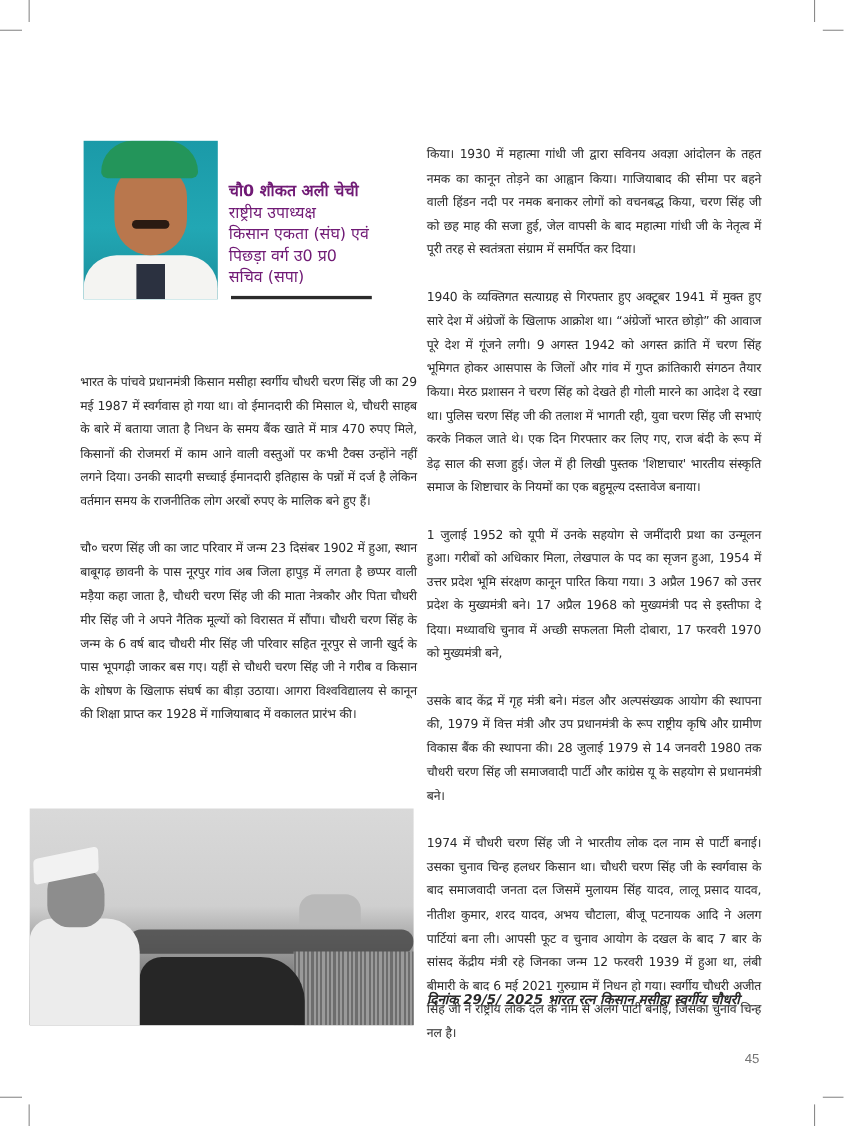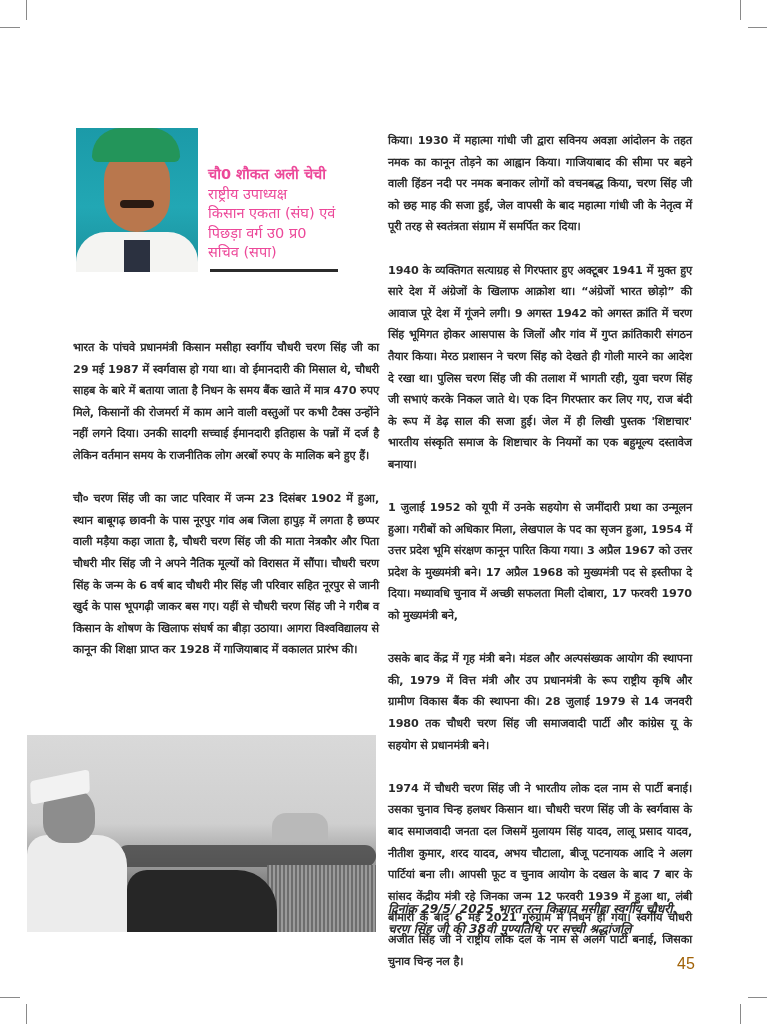--- a/index.html
+++ b/index.html
@@ -4,21 +4,21 @@
   <style>
     html, body { margin: 0; padding: 0; }
     body {
       width: 767px; height: 1024px; position: relative; overflow: hidden;
       background: #ffffff; color: #2a2a2a;
       font-family: "DejaVu Sans", "Liberation Sans", sans-serif;
     }
     .crop { position: absolute; background: #8a8a8a; }
     .page-text {
       position: absolute; font-size: 11.2px; line-height: 21.6px;
-      text-align: justify; letter-spacing: -0.15px; color: #2b2b2b; font-weight: bold;
+      text-align: justify; letter-spacing: -0.15px; color: #2b2b2b;
     }
     .page-text p { margin: 0 0 21.6px 0; }
     #col-left { left: 73px; top: 337px; width: 306px; }
     #col-right { left: 388px; top: 130px; width: 304px; }
     .author-photo {
       position: absolute; left: 76px; top: 128px; width: 122px; height: 144px;
       background: linear-gradient(180deg, #1b9aa8 0%, #22a7b4 55%, #1a8f9c 100%);
       overflow: hidden;
     }
     .author-photo .cap {
@@ -36,21 +36,21 @@
     .author-photo .body {
       position: absolute; left: 0px; top: 104px; width: 122px; height: 40px;
       background: #f4f4f2; border-radius: 30px 30px 0 0;
     }
     .author-photo .vest {
       position: absolute; left: 48px; top: 112px; width: 26px; height: 32px;
       background: #2b3140;
     }
     .author-block {
       position: absolute; left: 208px; top: 165px; width: 140px;
-      font-size: 14.5px; line-height: 19.5px; color: #ec4899;
+      font-size: 14.5px; line-height: 19.5px; color: #701a75;
     }
     .author-block .name { font-weight: bold; font-size: 14.5px; }
     .author-rule {
       position: absolute; left: 210px; top: 269px; width: 128px; height: 3px;
       background: #2b2b2b;
     }
     .event-photo {
       position: absolute; left: 27px; top: 735px; width: 349px; height: 197px;
       background: linear-gradient(180deg, #d9d9d9 0%, #cfcfcf 45%, #a9a9a9 60%, #7a7a7a 78%, #555 100%);
       overflow: hidden;
@@ -84,21 +84,21 @@
     .event-photo .fort {
       position: absolute; left: 245px; top: 78px; width: 56px; height: 28px;
       background: #b9b9b9; border-radius: 14px 14px 0 0;
     }
     .caption {
       position: absolute; left: 388px; top: 899px; width: 304px;
       text-align: left; font-weight: bold; font-style: italic;
       font-size: 12.2px; line-height: 20px; color: #2a2a2a;
     }
     .page-number {
-      position: absolute; left: 677px; top: 955px; font-size: 16px; color: #a16207;
+      position: absolute; left: 677px; top: 955px; font-size: 12px; color: #737373;
       font-family: "Liberation Sans", sans-serif;
     }
   </style>
 </head>
 <body>
 
 <div class="crop" style="left:26px;top:0;width:1px;height:20px;"></div>
 <div class="crop" style="left:0;top:27px;width:20px;height:1px;"></div>
 <div class="crop" style="left:740px;top:0;width:1px;height:20px;"></div>
 <div class="crop" style="left:748px;top:27px;width:19px;height:1px;"></div>
@@ -142,16 +142,15 @@
 <div id="col-right" class="page-text">
   <p>किया। 1930 में महात्मा गांधी जी द्वारा सविनय अवज्ञा आंदोलन के तहत नमक का कानून तोड़ने का आह्वान किया। गाजियाबाद की सीमा पर बहने वाली हिंडन नदी पर नमक बनाकर लोगों को वचनबद्ध किया, चरण सिंह जी को छह माह की सजा हुई, जेल वापसी के बाद महात्मा गांधी जी के नेतृत्व में पूरी तरह से स्वतंत्रता संग्राम में समर्पित कर दिया।</p>
   <p>1940 के व्यक्तिगत सत्याग्रह से गिरफ्तार हुए अक्टूबर 1941 में मुक्त हुए सारे देश में अंग्रेजों के खिलाफ आक्रोश था। “अंग्रेजों भारत छोड़ो” की आवाज पूरे देश में गूंजने लगी। 9 अगस्त 1942 को अगस्त क्रांति में चरण सिंह भूमिगत होकर आसपास के जिलों और गांव में गुप्त क्रांतिकारी संगठन तैयार किया। मेरठ प्रशासन ने चरण सिंह को देखते ही गोली मारने का आदेश दे रखा था। पुलिस चरण सिंह जी की तलाश में भागती रही, युवा चरण सिंह जी सभाएं करके निकल जाते थे। एक दिन गिरफ्तार कर लिए गए, राज बंदी के रूप में डेढ़ साल की सजा हुई। जेल में ही लिखी पुस्तक 'शिष्टाचार' भारतीय संस्कृति समाज के शिष्टाचार के नियमों का एक बहुमूल्य दस्तावेज बनाया।</p>
   <p>1 जुलाई 1952 को यूपी में उनके सहयोग से जमींदारी प्रथा का उन्मूलन हुआ। गरीबों को अधिकार मिला, लेखपाल के पद का सृजन हुआ, 1954 में उत्तर प्रदेश भूमि संरक्षण कानून पारित किया गया। 3 अप्रैल 1967 को उत्तर प्रदेश के मुख्यमंत्री बने। 17 अप्रैल 1968 को मुख्यमंत्री पद से इस्तीफा दे दिया। मध्यावधि चुनाव में अच्छी सफलता मिली दोबारा, 17 फरवरी 1970 को मुख्यमंत्री बने,</p>
   <p>उसके बाद केंद्र में गृह मंत्री बने। मंडल और अल्पसंख्यक आयोग की स्थापना की, 1979 में वित्त मंत्री और उप प्रधानमंत्री के रूप राष्ट्रीय कृषि और ग्रामीण विकास बैंक की स्थापना की। 28 जुलाई 1979 से 14 जनवरी 1980 तक चौधरी चरण सिंह जी समाजवादी पार्टी और कांग्रेस यू के सहयोग से प्रधानमंत्री बने।</p>
   <p>1974 में चौधरी चरण सिंह जी ने भारतीय लोक दल नाम से पार्टी बनाई। उसका चुनाव चिन्ह हलधर किसान था। चौधरी चरण सिंह जी के स्वर्गवास के बाद समाजवादी जनता दल जिसमें  मुलायम सिंह यादव, लालू प्रसाद यादव, नीतीश कुमार, शरद यादव, अभय चौटाला, बीजू पटनायक आदि ने अलग पार्टियां बना ली। आपसी फूट व चुनाव आयोग के दखल के बाद 7 बार के सांसद केंद्रीय मंत्री रहे जिनका जन्म 12 फरवरी 1939 में हुआ था, लंबी बीमारी के बाद 6 मई 2021 गुरुग्राम में निधन हो गया। स्वर्गीय चौधरी अजीत सिंह जी ने राष्ट्रीय लोक दल के नाम से अलग पार्टी बनाई, जिसका चुनाव चिन्ह नल है।</p>
 </div>
 
 <div class="caption">
   <div>दिनांक 29/5/ 2025 भारत रत्न किसान मसीहा स्वर्गीय चौधरी</div>
-  <div>चरण सिंह जी की 38वी पुण्यतिथि पर सच्ची श्रद्धांजलि</div>
 </div>
 
 <div class="page-number">45</div>
 
 </body></html>

